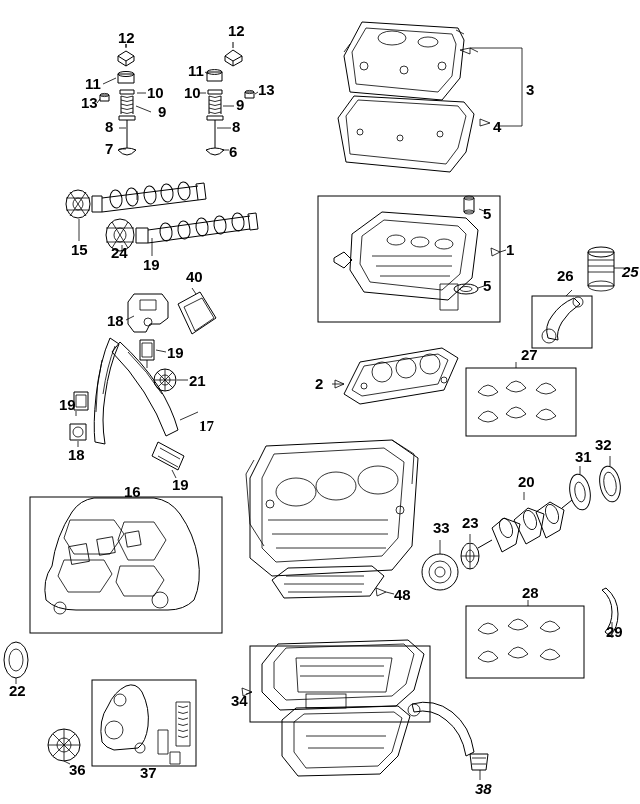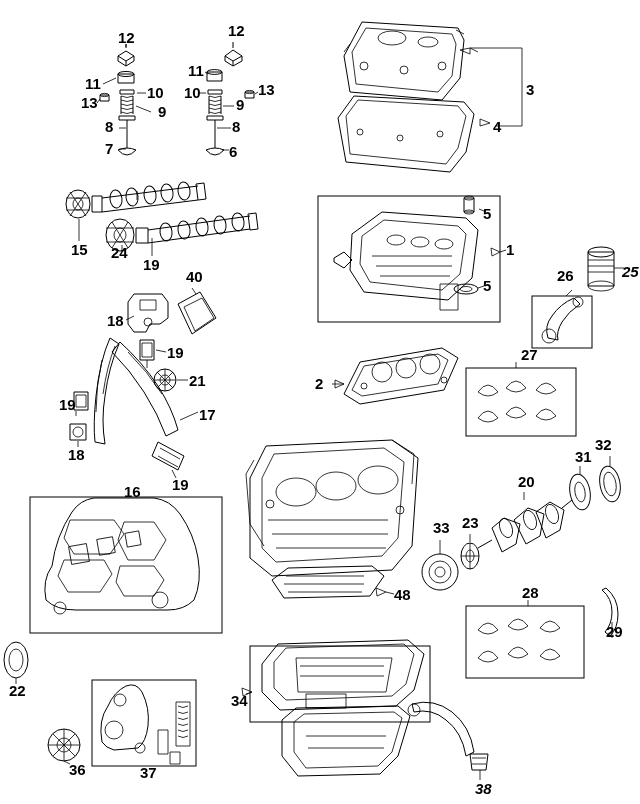--- a/index.html
+++ b/index.html
@@ -407,21 +407,21 @@
   <div class="callout" style="left:184px;  top:85px;">10</div>
   <div class="callout" style="left:85px;   top:76px;">11</div>
   <div class="callout" style="left:188px;  top:63px;">11</div>
   <div class="callout" style="left:118px;  top:30px;">12</div>
   <div class="callout" style="left:228px;  top:23px;">12</div>
   <div class="callout" style="left:81px;   top:95px;">13</div>
   <div class="callout" style="left:258px;  top:82px;">13</div>
   <div class="callout" style="left:143px;  top:257px;">19</div>
   <div class="callout" style="left:71px;   top:242px;">15</div>
   <div class="callout" style="left:124px;  top:484px;">16</div>
-  <div class="callout" style="left:199px;  top:407px;">17</div>
+  <div class="callout" style="left:199px;  top:419px;font-family:Liberation Serif, serif;">17</div>
   <div class="callout" style="left:107px;  top:313px;">18</div>
   <div class="callout" style="left:68px;   top:447px;">18</div>
   <div class="callout" style="left:167px;  top:345px;">19</div>
   <div class="callout" style="left:59px;   top:397px;">19</div>
   <div class="callout" style="left:172px;  top:477px;">19</div>
   <div class="callout" style="left:186px;  top:269px;">40</div>
   <div class="callout" style="left:189px;  top:373px;">21</div>
   <div class="callout" style="left:9px;    top:683px;">22</div>
   <div class="callout" style="left:462px;  top:515px;">23</div>
   <div class="callout" style="left:111px;  top:245px;">24</div>

